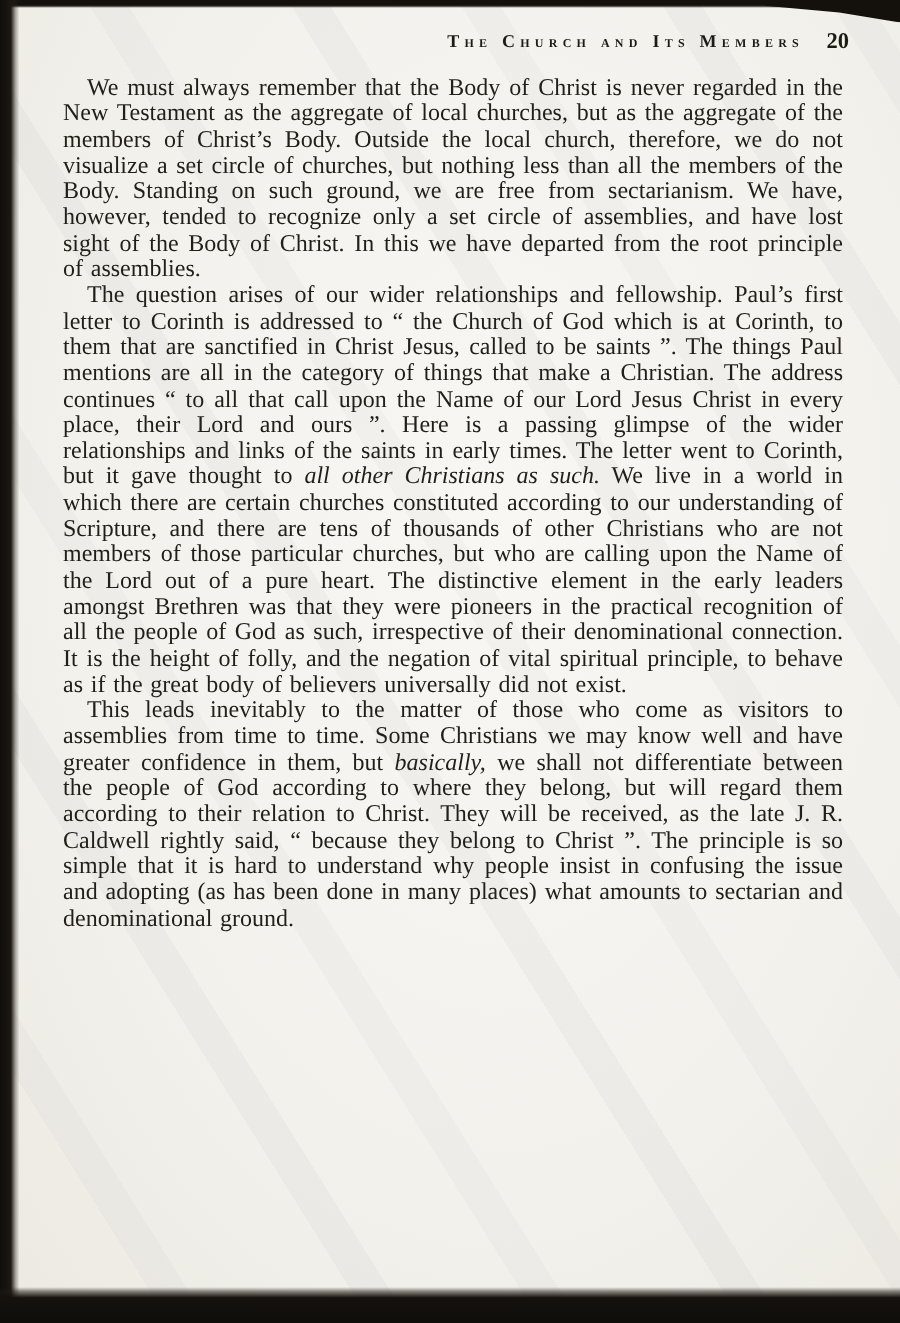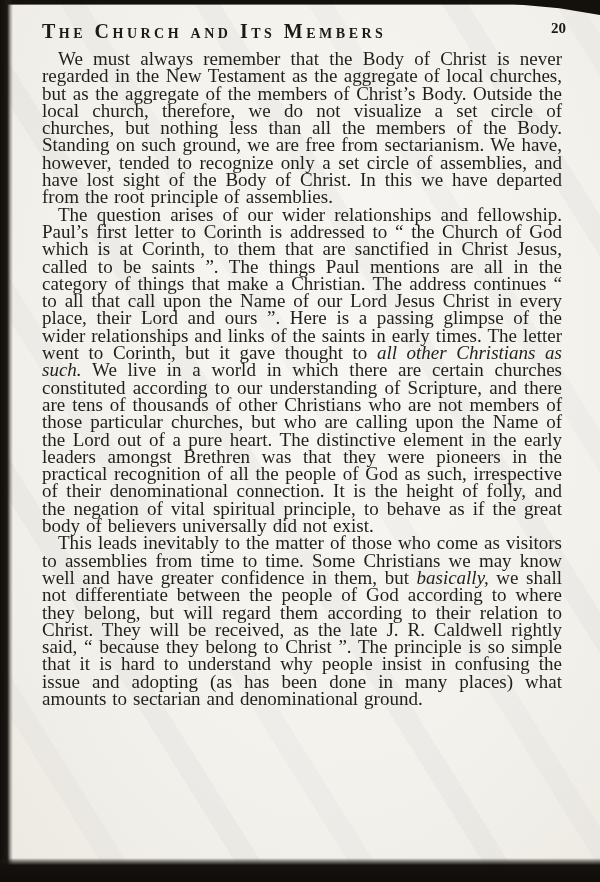--- a/index.html
+++ b/index.html
@@ -43,38 +43,38 @@
   .edge-bottom {
     position: absolute; left: 0; right: 0; bottom: 0; height: 24px;
     background: linear-gradient(to top, #0f0d0a 0%, #15120e 70%, rgba(30,26,20,0.5) 88%, rgba(30,26,20,0) 100%);
   }
   
   .running-head {
     position: absolute; top: 20px; left: 42px; right: 34px; height: 20px;
   }
   .head-title {
     position: absolute; left: 0; right: 30px;
-    text-align: left;
+    text-align: right;
     font-variant: small-caps;
-    font-size: 20px;
+    font-size: 12px;
     letter-spacing: 3.5px;
     font-weight: 600;
     color: #1e1b15;
     white-space: nowrap;
   }
   .page-num {
     position: absolute; right: 0; top: 0;
     font-size: 15px;
     font-weight: 600;
     color: #1e1b15;
   }
   
   .body-text {
     position: absolute; top: 50px; left: 42px; right: 38px;
-    font-size: 19px;
+    font-size: 16px;
     line-height: 17.3px;
     text-align: justify;
     word-spacing: 1.2px;
     color: #221f19;
   }
   .body-text p { margin: 0; text-indent: 16px; }
   .body-text .it { font-style: italic; }
 </style>
 </head>
 <body>

